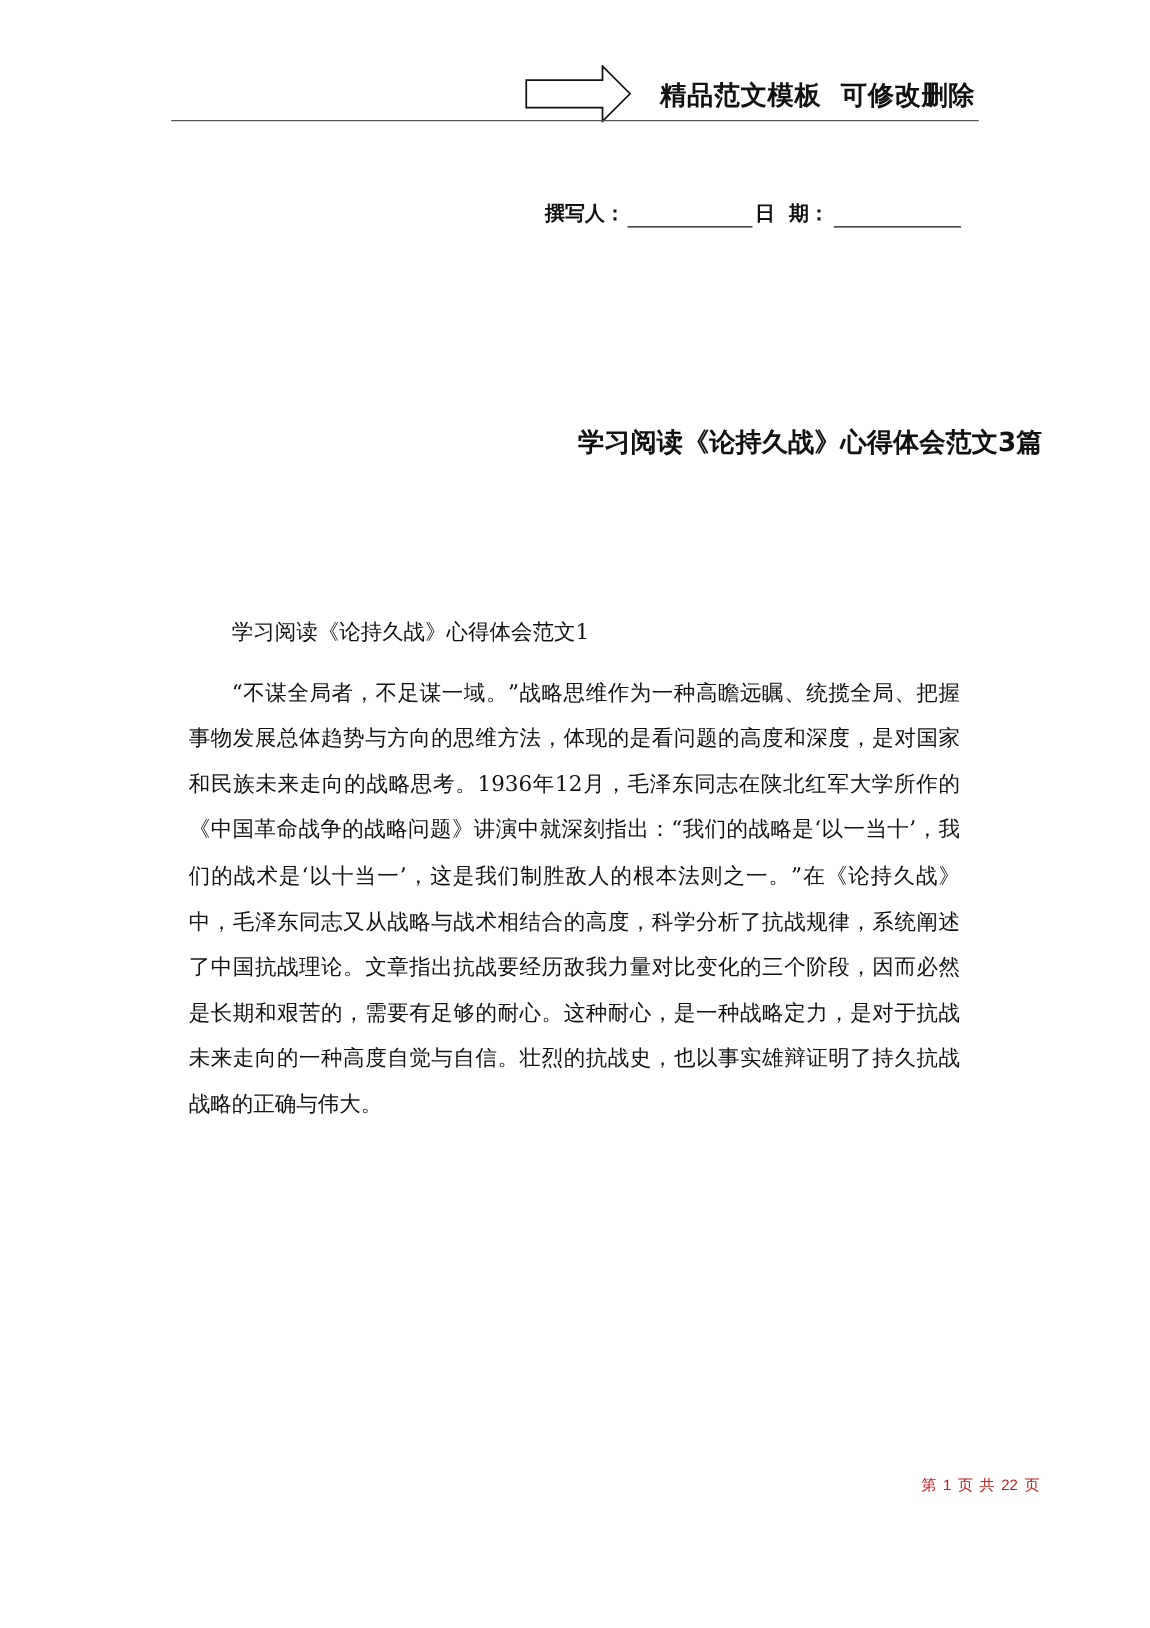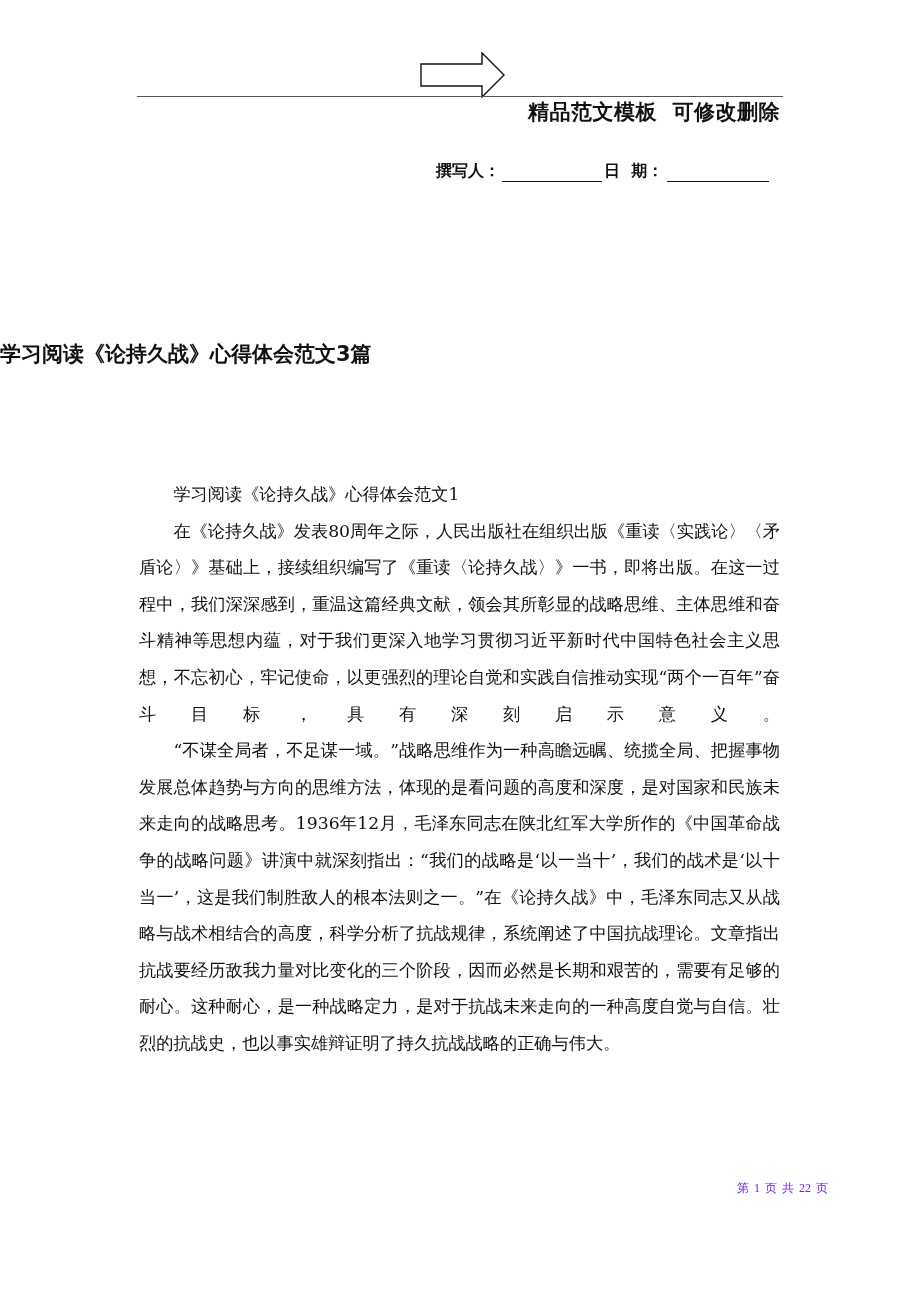--- a/index.html
+++ b/index.html
@@ -1,34 +1,34 @@
 <!DOCTYPE html>
 <html><head>
   <meta charset="utf-8">
   <style>
     html, body { margin: 0; padding: 0; background: #ffffff; }
     body { width: 920px; height: 1302px; position: relative; overflow: hidden;
       font-family: "DejaVu Serif", "Liberation Serif", serif; color: #111; }
     .header-arrow { position: absolute; left: 420px; top: 52px; width: 86px; height: 46px; }
     .header-tag { position: absolute; left: 528px; top: 62px; font-family: "DejaVu Sans", "Liberation Sans", sans-serif;
-      font-size: 21px; font-weight: bold; color: #111; letter-spacing: 0.5px; white-space: pre; margin-top: 36px; }
+      font-size: 21px; font-weight: bold; color: #111; letter-spacing: 0.5px; white-space: pre; }
     .header-rule { position: absolute; left: 137px; top: 96px; width: 646px; height: 0; border-top: 1.5px solid #555; }
     .author-line { position: absolute; left: 436px; top: 161px; font-size: 16px; font-weight: bold;
       font-family: "DejaVu Sans", "Liberation Sans", sans-serif; display: flex; align-items: flex-end; text-align: center; }
     .blank { display: inline-block; border-bottom: 1.5px solid #111; height: 18px; }
     .blank.a { width: 100px; margin: 0 2px 0 2px; }
     .blank.b { width: 102px; margin-left: 4px; }
-    .doc-title { position: absolute; left: 0; width: 834px; top: 340px; text-align: left;
+    .doc-title { position: absolute; left: 0; width: 834px; top: 340px; text-align: right;
       font-size: 21px; font-weight: bold; font-family: "DejaVu Sans", "Liberation Sans", sans-serif; }
     .body-text { position: absolute; left: 139px; top: 476px; width: 641px; font-size: 17.2px;
       line-height: 36.6px; text-align: justify; }
-    .body-text p { margin: 0; text-indent: 2em; }
+    .body-text p { margin: 12px; text-indent: 2em; }
     .body-text p.last { text-align-last: justify; }
     .page-footer { position: absolute; left: 737px; top: 1180px; font-size: 12px;
-      font-family: Liberation Serif, serif; color: #6d28d9; word-spacing: 2px; }
+      font-family: Liberation Sans, sans-serif; color: #b91c1c; word-spacing: 2px; }
   </style>
 </head>
 <body>
 
 <svg class="header-arrow" viewBox="0 0 86 46">
   <polygon points="1,12 62,12 62,1 84,23 62,45 62,34 1,34" fill="#fff" stroke="#111" stroke-width="1.4"></polygon>
 </svg>
 <div class="header-tag">精品范文模板  可修改删除</div>
 <div class="header-rule"></div>
 
@@ -36,17 +36,16 @@
   <span>撰写人：</span>
   <span class="blank a"></span>
   <span style="white-space:pre">日  期：</span>
   <span class="blank b"></span>
 </div>
 
 <div class="doc-title">学习阅读《论持久战》心得体会范文3篇</div>
 
 <div class="body-text">
   <p>学习阅读《论持久战》心得体会范文1</p>
-  <p class="last">在《论持久战》发表80周年之际，人民出版社在组织出版《重读〈实践论〉〈矛盾论〉》基础上，接续组织编写了《重读〈论持久战〉》一书，即将出版。在这一过程中，我们深深感到，重温这篇经典文献，领会其所彰显的战略思维、主体思维和奋斗精神等思想内蕴，对于我们更深入地学习贯彻习近平新时代中国特色社会主义思想，不忘初心，牢记使命，以更强烈的理论自觉和实践自信推动实现“两个一百年”奋斗目标，具有深刻启示意义。</p>
   <p>“不谋全局者，不足谋一域。”战略思维作为一种高瞻远瞩、统揽全局、把握事物发展总体趋势与方向的思维方法，体现的是看问题的高度和深度，是对国家和民族未来走向的战略思考。1936年12月，毛泽东同志在陕北红军大学所作的《中国革命战争的战略问题》讲演中就深刻指出：“我们的战略是‘以一当十’，我们的战术是‘以十当一’，这是我们制胜敌人的根本法则之一。”在《论持久战》中，毛泽东同志又从战略与战术相结合的高度，科学分析了抗战规律，系统阐述了中国抗战理论。文章指出抗战要经历敌我力量对比变化的三个阶段，因而必然是长期和艰苦的，需要有足够的耐心。这种耐心，是一种战略定力，是对于抗战未来走向的一种高度自觉与自信。壮烈的抗战史，也以事实雄辩证明了持久抗战战略的正确与伟大。</p>
 </div>
 
 <div class="page-footer">第 1 页 共 22 页</div>
 
 </body></html>

